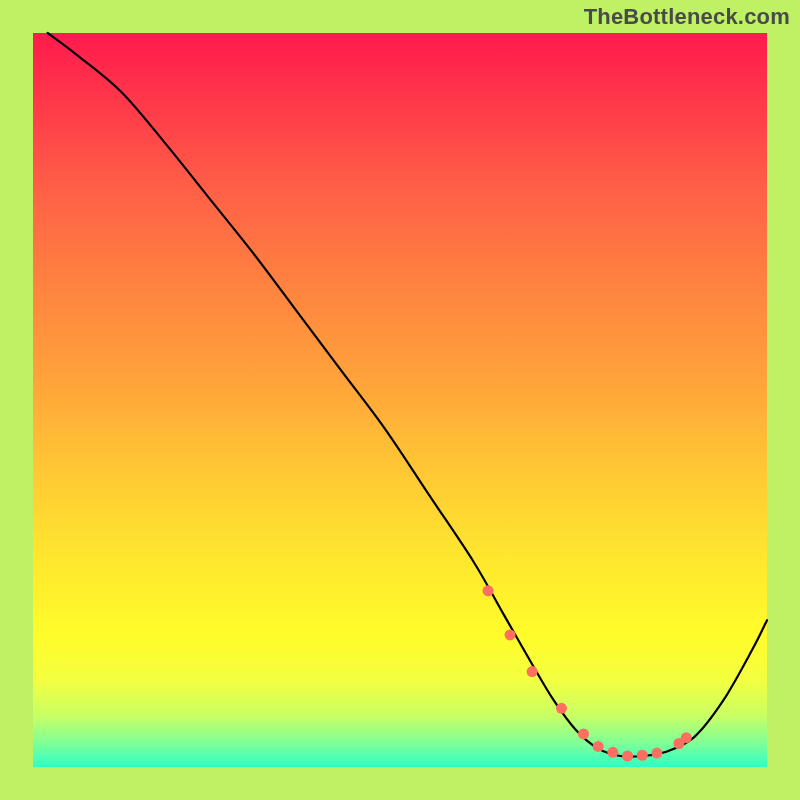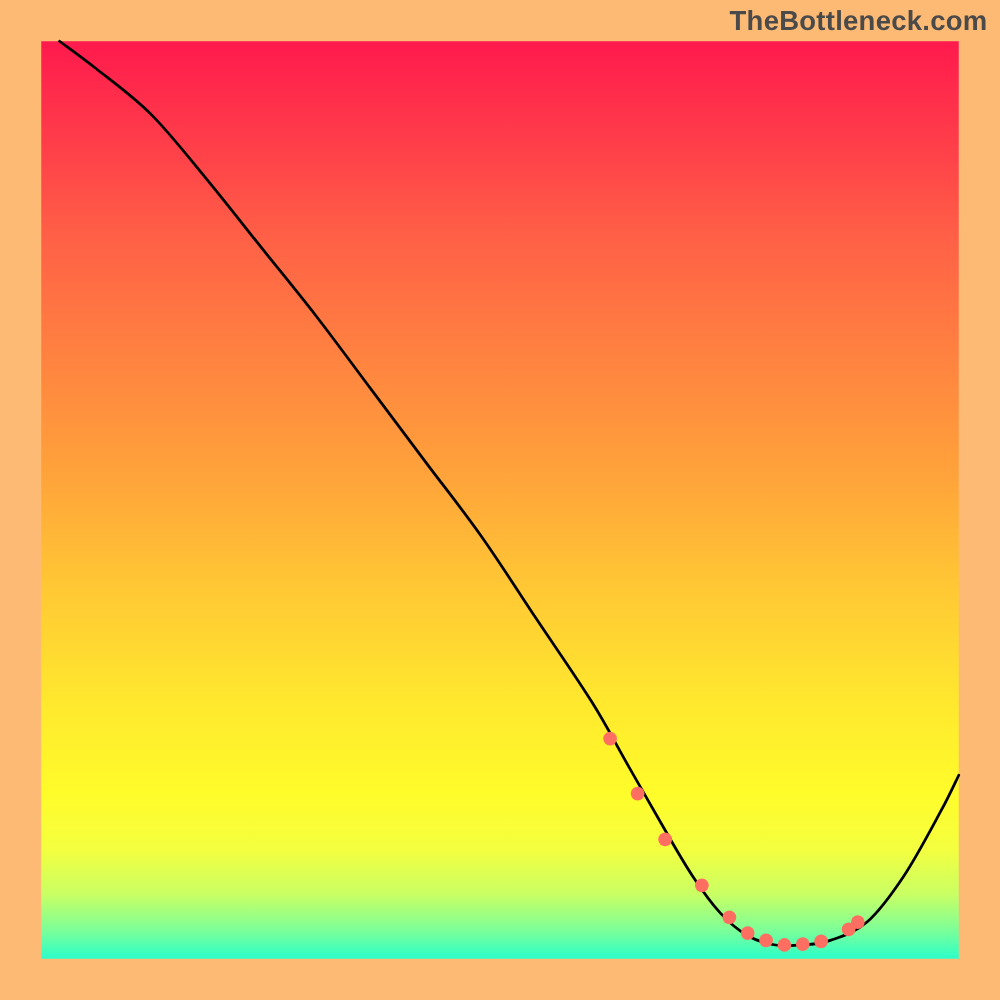--- a/index.html
+++ b/index.html
@@ -8,21 +8,21 @@
     width: 800px;
     height: 800px;
     background: #000;
     overflow: hidden;
     font-family: Arial, Helvetica, sans-serif;
   }
   .frame {
     position: relative;
     width: 800px;
     height: 800px;
-    background: #fdba74;
+    background: #bef264;
   }
   .watermark {
     position: absolute;
     top: 4px;
     right: 10px;
     font-size: 22px;
     font-weight: 600;
     color: #4a4a4a;
     letter-spacing: 0.2px;
     z-index: 5;

